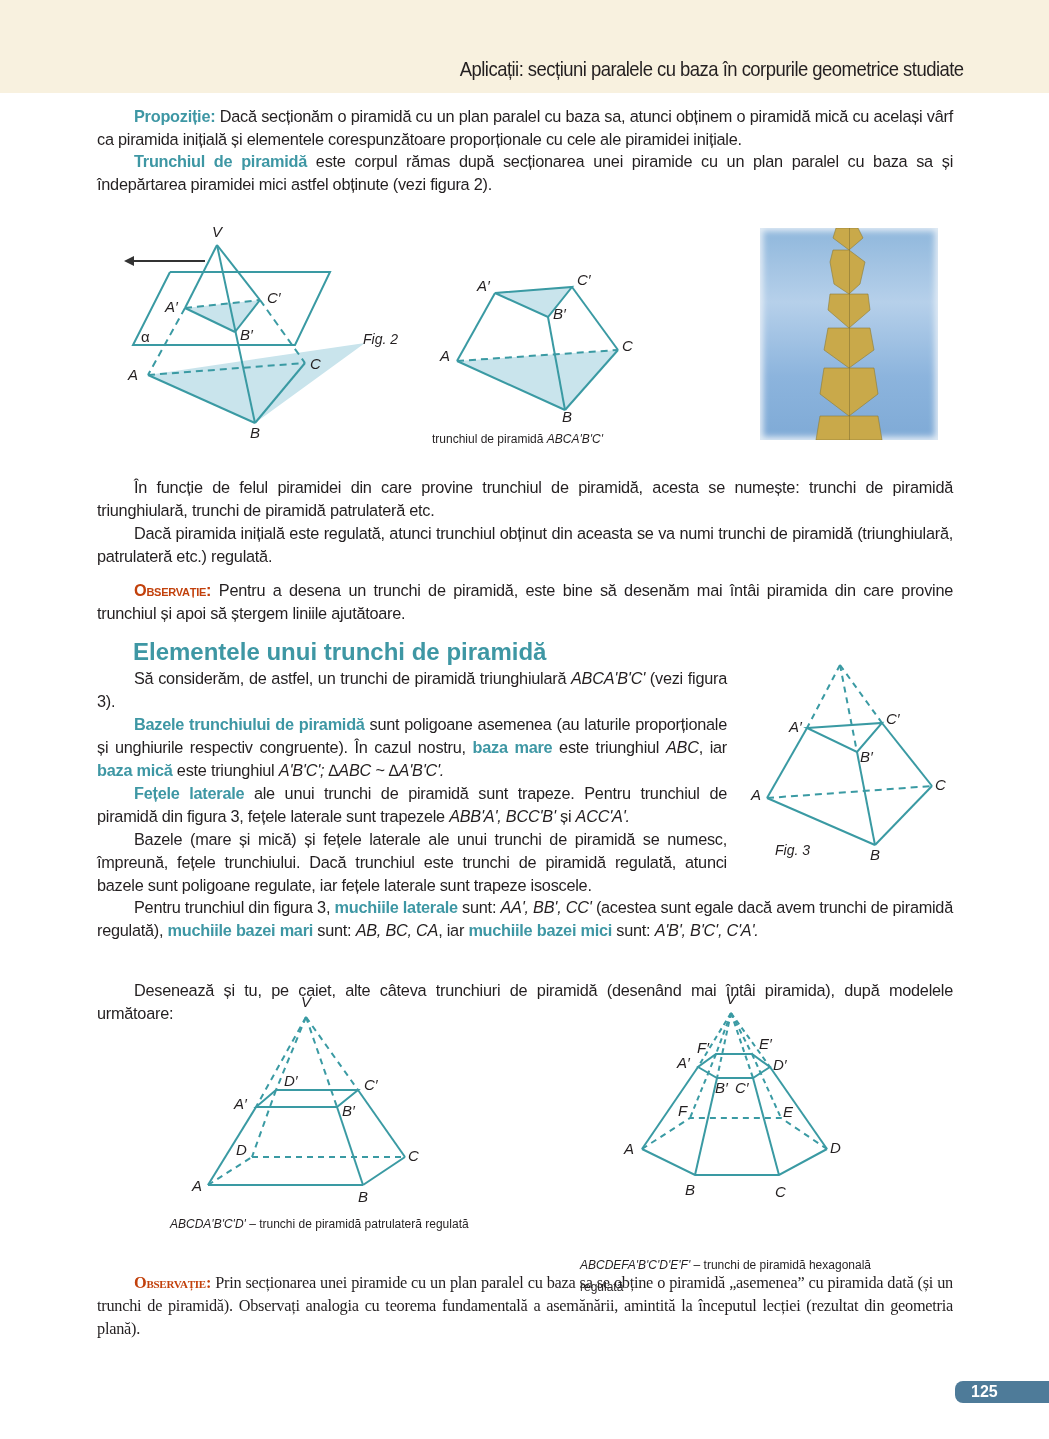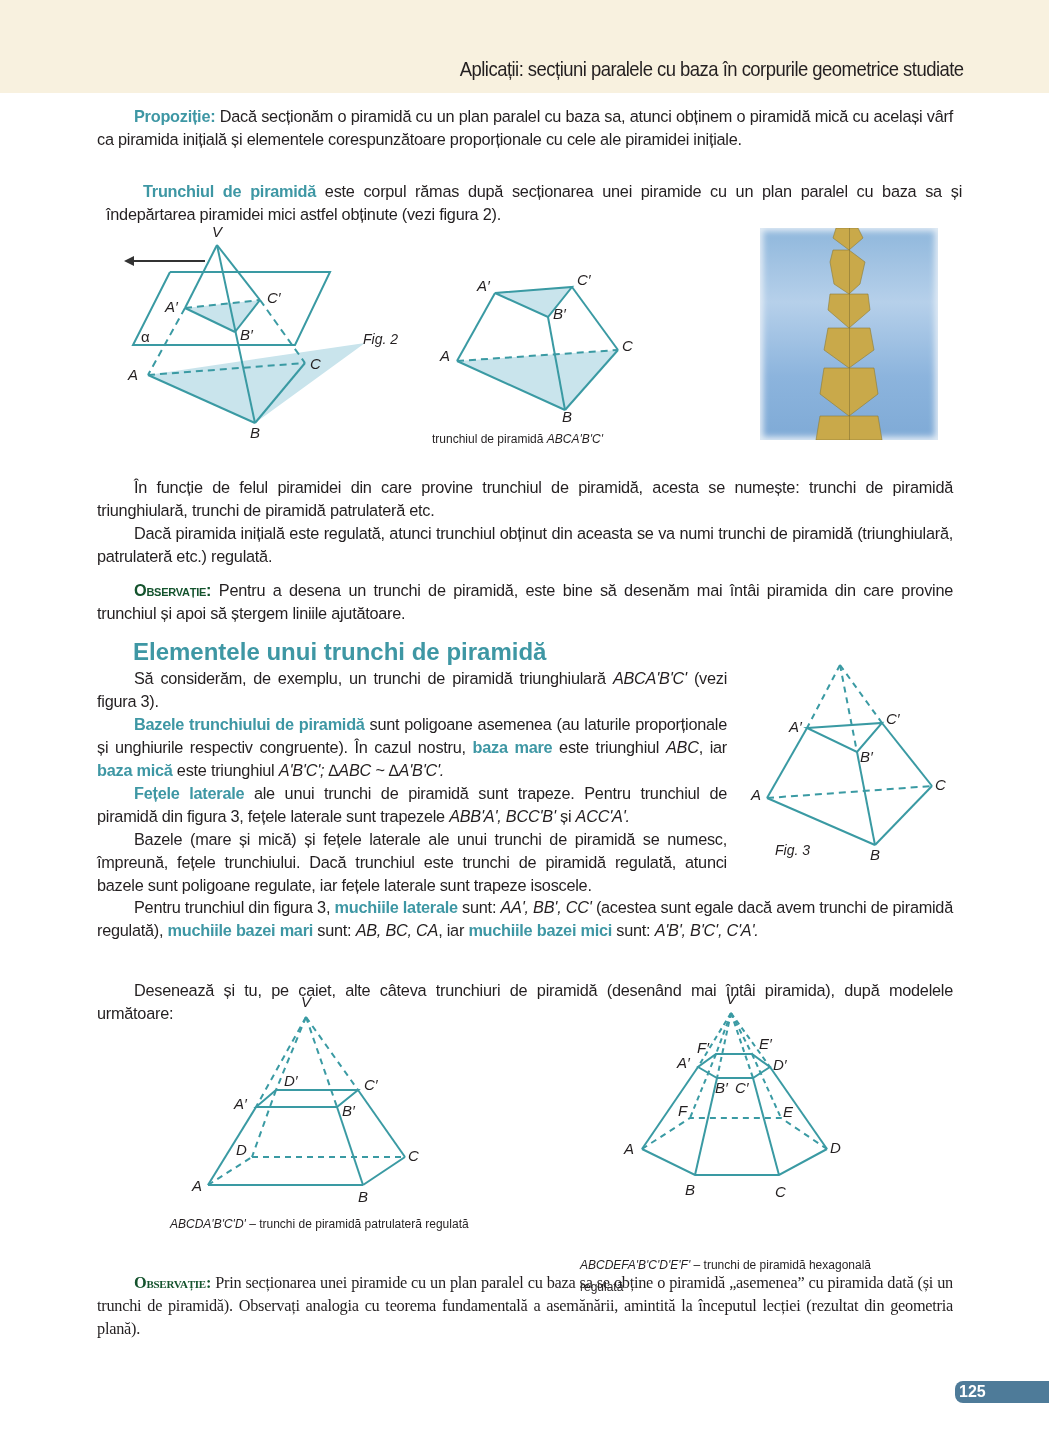--- a/index.html
+++ b/index.html
@@ -3,38 +3,38 @@
   <meta charset="utf-8">
   <style>
     * { box-sizing: border-box; margin: 0; padding: 0; }
     html, body { width: 1049px; height: 1439px; background: #ffffff; }
     body { position: relative; font-family: "Liberation Sans", sans-serif; color: #231f20; font-size: 16.5px; overflow: hidden; }
     .header-band { position: absolute; left: 0; top: 0; width: 1049px; height: 93px; background: #f8f1df; }
     .header-title { position: absolute; right: 85px; top: 57px; font-family: "Liberation Sans", sans-serif; font-size: 21px; color: #231f20; letter-spacing: -0.6px; transform: scaleX(0.88); transform-origin: right center; white-space: nowrap; }
     .p { position: absolute; left: 97px; width: 856px; line-height: 23px; text-align: justify; font-size: 16.3px; letter-spacing: -0.25px; }
     .indent { display: inline-block; width: 37px; }
     .kw { color: #3e97a4; font-weight: bold; }
-    .sc { color: #14532d; font-variant: small-caps; font-weight: bold; }
+    .sc { color: #c2410c; font-variant: small-caps; font-weight: bold; }
     .it { font-style: italic; }
     .h2 { position: absolute; left: 133px; top: 638px; font-size: 24px; font-weight: bold; color: #3e97a4; }
     .narrow { width: 630px; }
     svg text { font-family: "Liberation Sans", sans-serif; font-style: italic; font-size: 15px; fill: #231f20; }
     .fig { position: absolute; }
     .caption { position: absolute; font-size: 12px; line-height: 22px; }
     .photo { position: absolute; left: 760px; top: 228px; width: 178px; height: 212px; background: linear-gradient(180deg,#8fb7dc 0%,#b6d0ea 35%,#8cb4dd 70%,#7faad6 100%); box-shadow: 0 0 6px 3px #e6eef6 inset; }
-    .page-num-tab { position: absolute; left: 955px; top: 1381px; width: 94px; height: 22px; background: #4e7b99; border-radius: 8px 0 0 8px; color: #ffffff; font-weight: bold; font-size: 16px; padding-left: 4px; line-height: 22px; }
+    .page-num-tab { position: absolute; left: 955px; top: 1381px; width: 94px; height: 22px; background: #4e7b99; border-radius: 8px 0 0 8px; color: #ffffff; font-weight: bold; font-size: 16px; padding-left: 16px; line-height: 22px; }
   </style>
 </head>
 <body>
 
 <div class="header-band"></div>
 <div class="header-title">Aplicații: secțiuni paralele cu baza în corpurile geometrice studiate</div>
 
 <div class="p" style="top:105px;"><span class="indent"></span><span class="kw">Propoziție:</span><span> Dacă secționăm o piramidă cu un plan paralel cu baza sa, atunci obținem o piramidă mică cu același vârf ca piramida inițială și elementele corespunzătoare proporționale cu cele ale piramidei inițiale.</span></div>
-<div class="p" style="top:180px;margin-left:9px;"><span class="indent"></span><span class="kw">Trunchiul de piramidă</span><span> este corpul rămas după secționarea unei piramide cu un plan paralel cu baza sa și îndepărtarea piramidei mici astfel obținute (vezi figura 2).</span></div>
+<div class="p" style="top:150px;"><span class="indent"></span><span class="kw">Trunchiul de piramidă</span><span> este corpul rămas după secționarea unei piramide cu un plan paralel cu baza sa și îndepărtarea piramidei mici astfel obținute (vezi figura 2).</span></div>
 
 <svg class="fig" style="left:110px; top:220px;" width="310" height="230">
   <g stroke="#3a9aa3" stroke-width="2" fill="none">
     <polygon points="38,155 255,123 145,203" fill="#c9e4ec" stroke="none"></polygon>
     <polygon points="75,88 150,80 125,112" fill="#c9e4ec" stroke="none"></polygon>
     <polyline points="60,52 220,52 185,125 23,125 60,52"></polyline>
     <line x1="38" y1="155" x2="145" y2="203"></line>
     <line x1="145" y1="203" x2="195" y2="143"></line>
     <line x1="38" y1="155" x2="195" y2="143" stroke-dasharray="7,5"></line>
     <line x1="107" y1="25" x2="145" y2="203"></line>
@@ -95,21 +95,21 @@
 </div>
 
 <div class="p" style="top:476px;"><span class="indent"></span><span>În funcție de felul piramidei din care provine trunchiul de piramidă, acesta se numește: trunchi de piramidă triunghiulară, trunchi de piramidă patrulateră etc.</span></div>
 <div class="p" style="top:522px;"><span class="indent"></span><span>Dacă piramida inițială este regulată, atunci trunchiul obținut din aceasta se va numi trunchi de piramidă (triunghiulară, patrulateră etc.) regulată.</span></div>
 
 <div class="p" style="top:579px;"><span class="indent"></span><span class="sc">Observație:</span><span> Pentru a desena un trunchi de piramidă, este bine să desenăm mai întâi piramida din care provine trunchiul și apoi să ștergem liniile ajutătoare.</span></div>
 
 <div class="h2">Elementele unui trunchi de piramidă</div>
 
 <div class="p narrow" style="top:667px;">
-  <span class="indent"></span><span>Să considerăm, de exemplu, un trunchi de piramidă triunghiulară </span><span class="it">ABCA'B'C'</span><span> (vezi figura 3).</span><br>
+  <span class="indent"></span><span>Să considerăm, de astfel, un trunchi de piramidă triunghiulară </span><span class="it">ABCA'B'C'</span><span> (vezi figura 3).</span><br>
   <span class="indent"></span><span class="kw">Bazele trunchiului de piramidă</span><span> sunt poligoane asemenea (au laturile proporționale și unghiurile respectiv congruente). În cazul nostru, </span><span class="kw">baza mare</span><span> este triunghiul </span><span class="it">ABC</span><span>, iar </span><span class="kw">baza mică</span><span> este triunghiul </span><span class="it">A'B'C'; ∆ABC ~ ∆A'B'C'.</span><br>
   <span class="indent"></span><span class="kw">Fețele laterale</span><span> ale unui trunchi de piramidă sunt trapeze. Pentru trunchiul de piramidă din figura 3, fețele laterale sunt trapezele </span><span class="it">ABB'A', BCC'B'</span><span> și </span><span class="it">ACC'A'.</span><br>
   <span class="indent"></span><span>Bazele (mare și mică) și fețele laterale ale unui trunchi de piramidă se numesc, împreună, fețele trunchiului. Dacă trunchiul este trunchi de piramidă regulată, atunci bazele sunt poligoane regulate, iar fețele laterale sunt trapeze isoscele.</span>
 </div>
 
 <svg class="fig" style="left:745px; top:660px;" width="215" height="210">
   <g stroke="#3a9aa3" stroke-width="2" fill="none">
     <line x1="95" y1="5" x2="62" y2="68" stroke-dasharray="6,5"></line>
     <line x1="95" y1="5" x2="112" y2="92" stroke-dasharray="6,5"></line>
     <line x1="95" y1="5" x2="137" y2="63" stroke-dasharray="6,5"></line>

